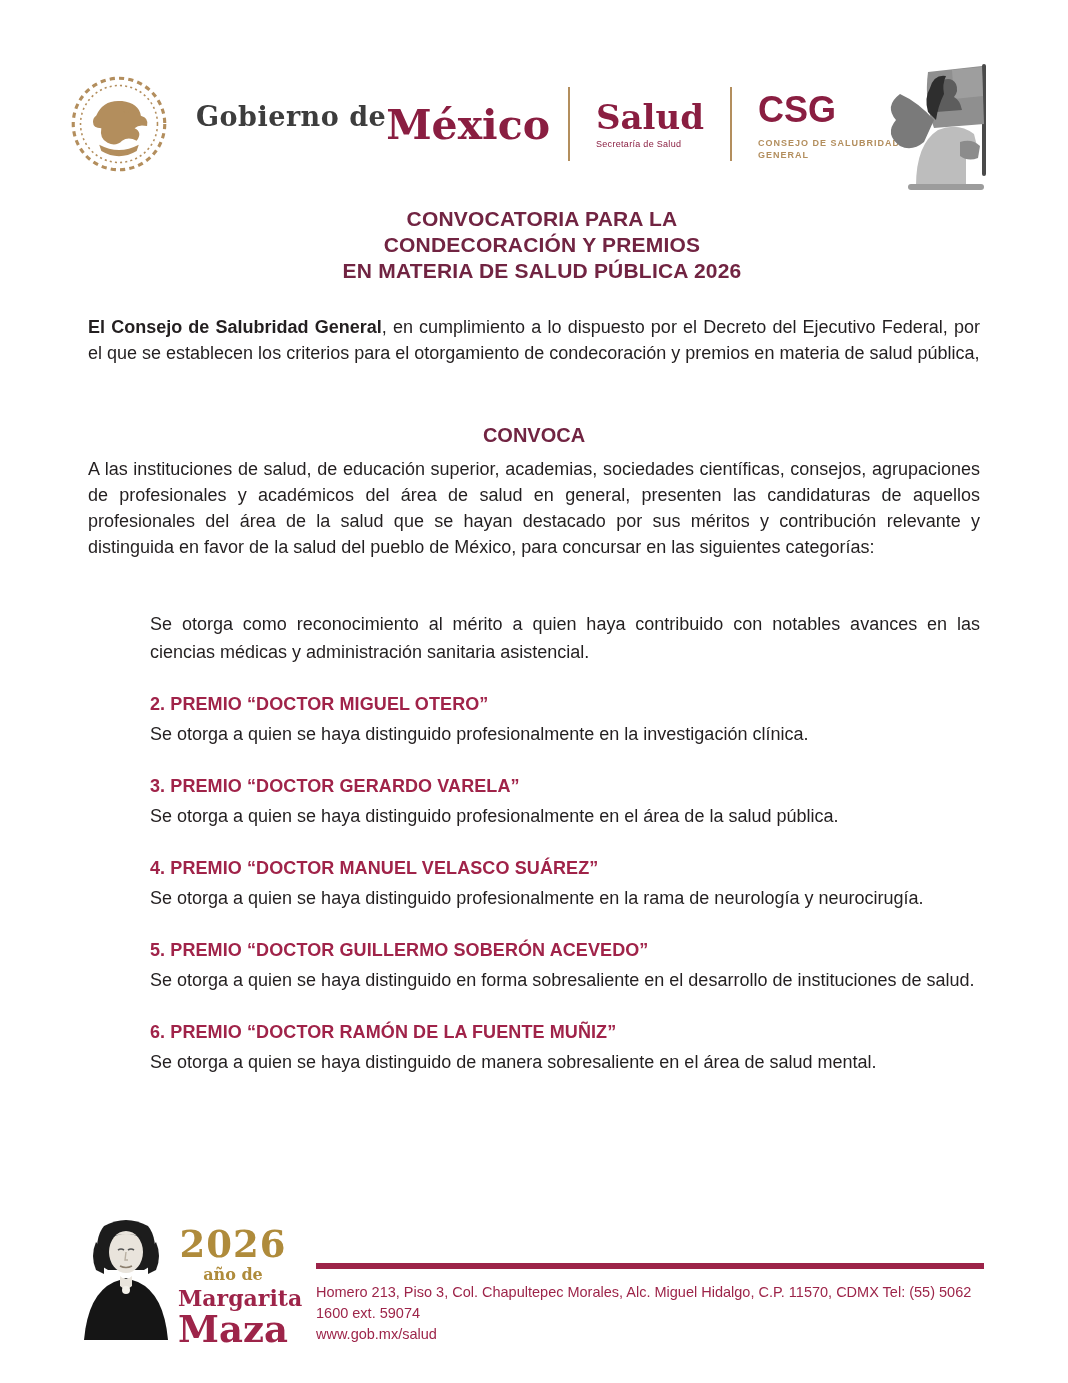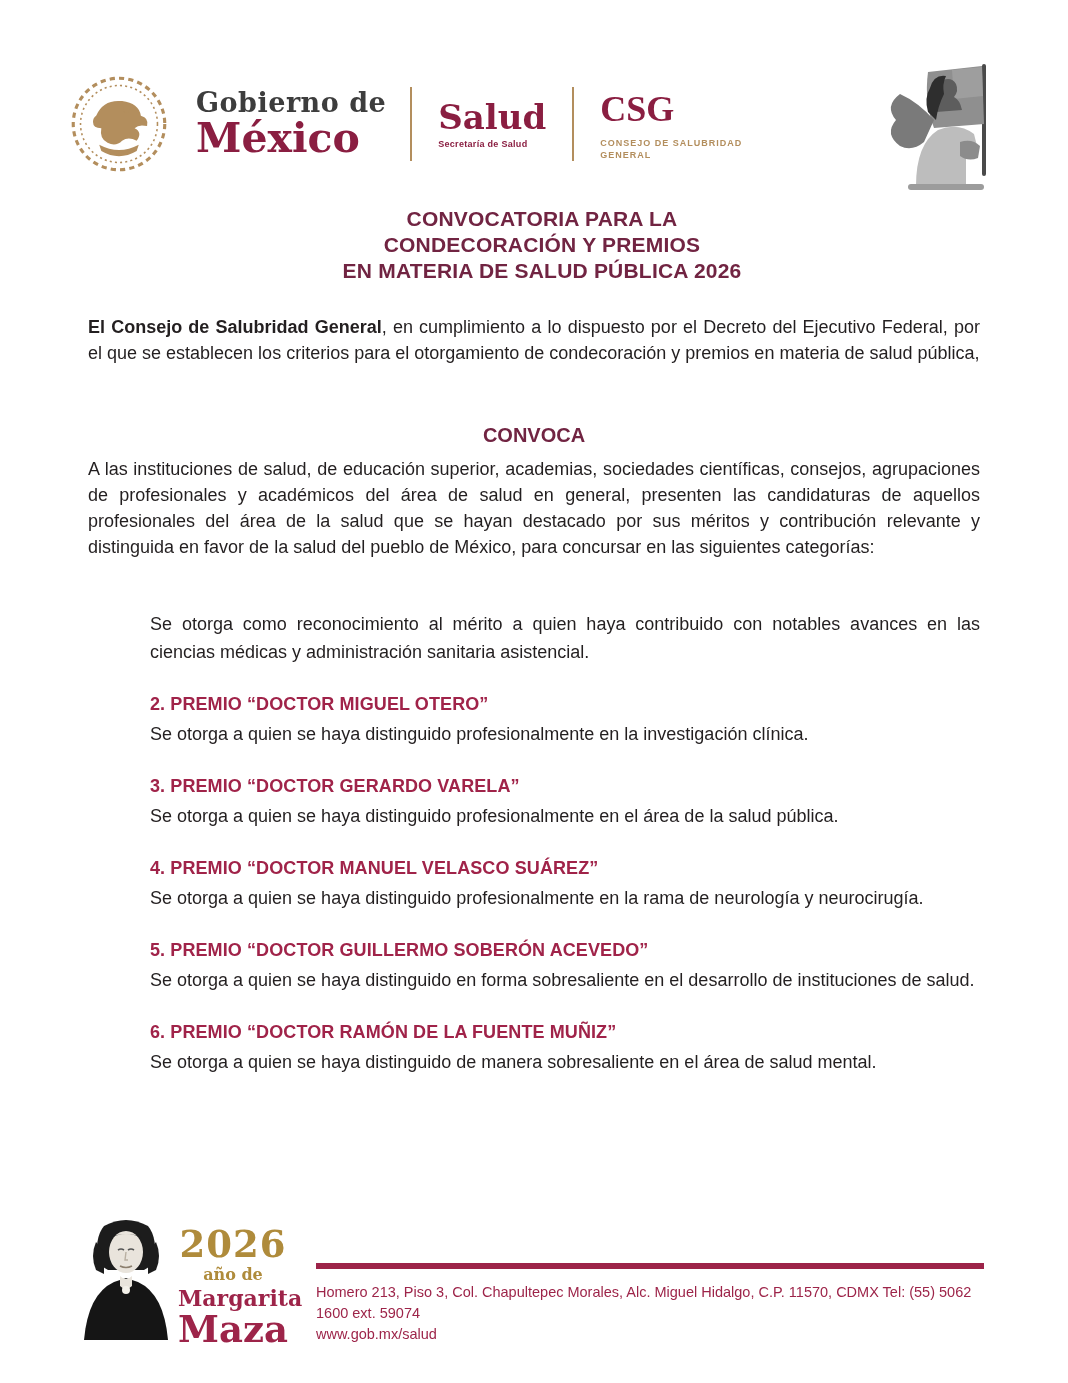--- a/index.html
+++ b/index.html
@@ -11,29 +11,29 @@
     background:#ffffff;
     font-family:"Liberation Sans", sans-serif;
     color:#231f20;
     overflow:hidden;
   }
 
   
   .header { position:absolute; top:72px; left:60px; right:58px; height:120px; }
   .logo-row { display:flex; align-items:center; gap:18px; }
   .eagle { width:118px; height:104px; flex:0 0 auto; }
-  .gob-text { display:flex; flex-direction:column; line-height:1; margin-right:6px; }
+  .gob-text { display:flex; line-height:1; }
   .gob-line1 { font-family:"DejaVu Serif", serif; font-weight:bold; font-size:27px; color:#3d3d3d; letter-spacing:.5px; }
   .gob-line2 { font-family:"DejaVu Serif", serif; font-weight:bold; font-size:41px; color:#8a1e41; margin-top:2px; }
   .vdiv { width:2px; height:74px; background:#b38e5d; flex:0 0 auto; }
   .salud-block { display:flex; flex-direction:column; line-height:1; padding:0 8px; }
   .salud-name { font-family:"DejaVu Serif", serif; font-weight:bold; font-size:34px; color:#8a1e41; }
-  .salud-sub { font-size:9px; font-weight:bold; color:#8a1e41; margin-top:6px; letter-spacing:.3px; }
+  .salud-sub { font-size:9px; font-weight:normal; color:#8a1e41; margin-top:6px; letter-spacing:.3px; }
   .csg-block { display:flex; flex-direction:column; line-height:1.25; padding:0 8px; }
-  .csg-name { font-family:Liberation Serif, serif; font-weight:bold; font-size:36px; color:#8a1e41; }
+  .csg-name { font-family:Liberation Sans, sans-serif; font-weight:bold; font-size:36px; color:#8a1e41; }
   .csg-sub { font-size:9px; font-weight:bold; color:#b38e5d; margin-top:6px; letter-spacing:1px; white-space:pre-line; }
   .flag-art { position:absolute; top:-14px; right:0; width:128px; height:140px; }
 
   
   .doc-title {
     position:absolute; top:206px; left:16px; right:0;
     text-align:center;
     font-weight:bold; font-size:21px; line-height:26px;
     color:#712442; letter-spacing:.2px;
   }

